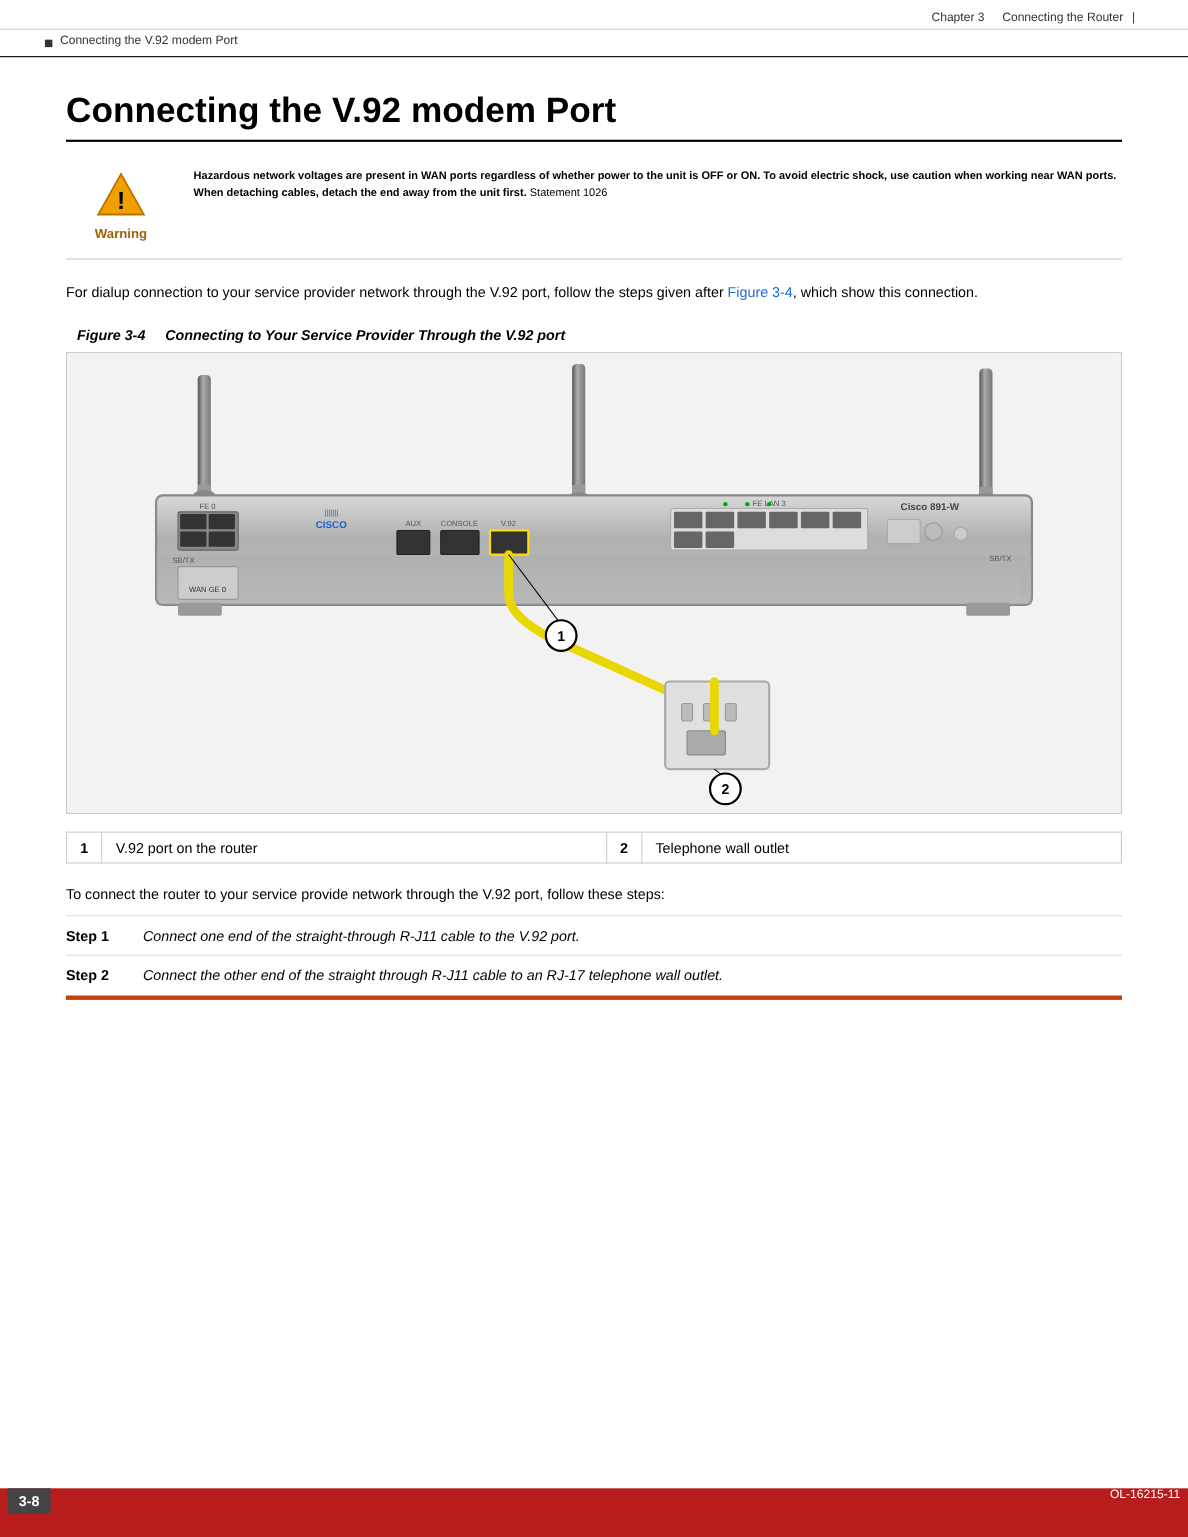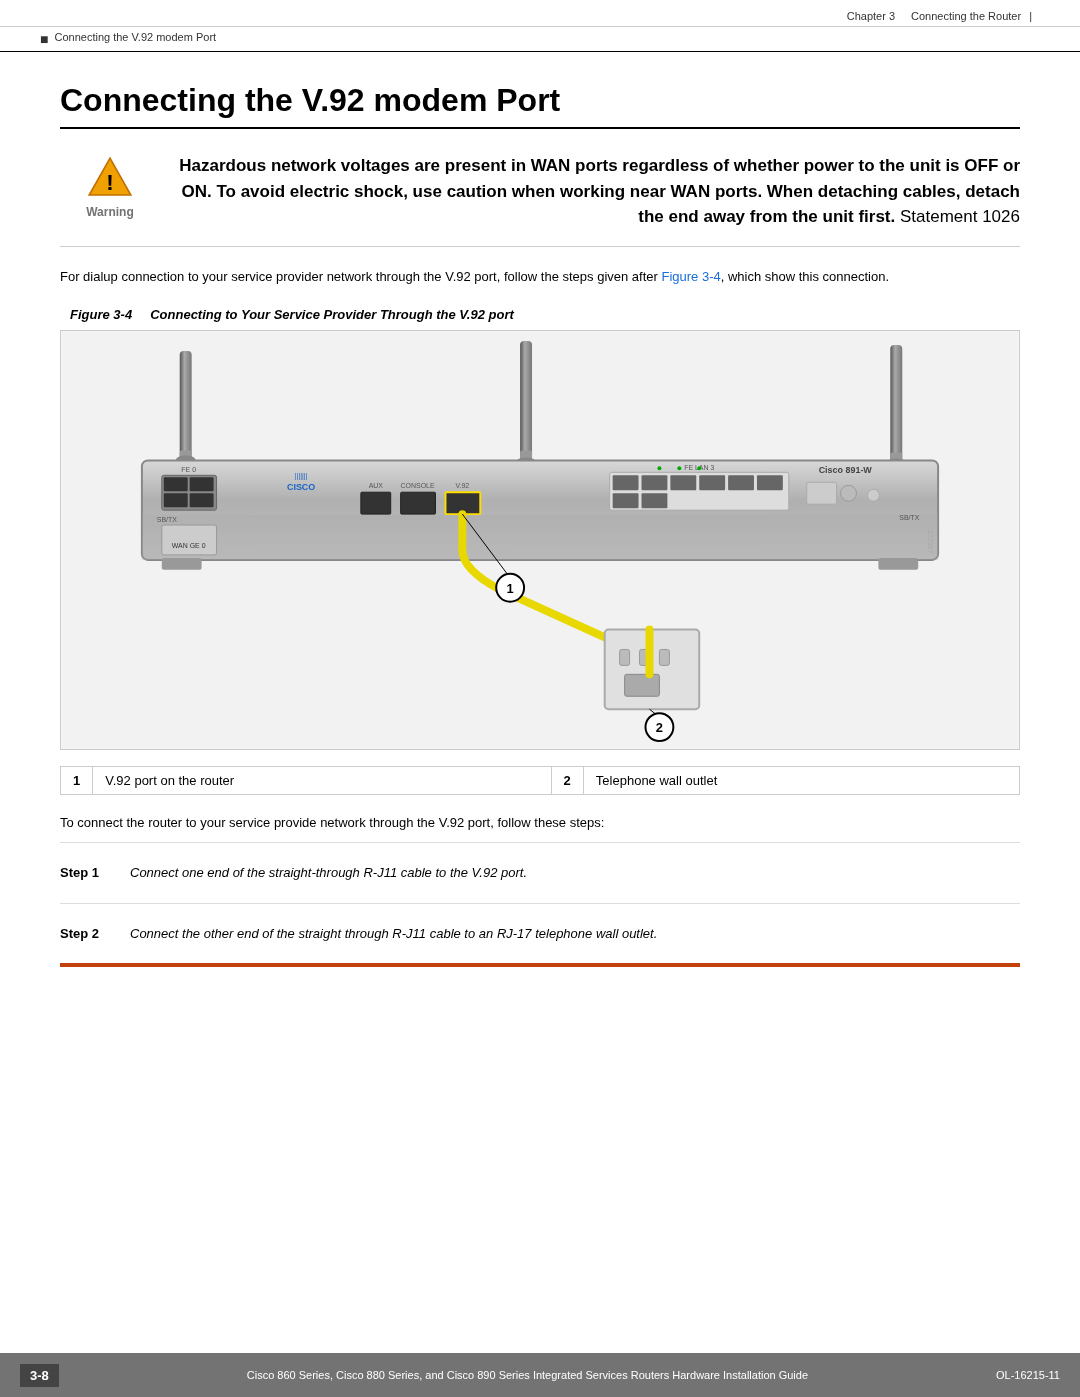--- a/index.html
+++ b/index.html
@@ -76,27 +76,26 @@
       margin-right: 16px;
     }
     .warning-triangle {
       width: 48px;
       height: 48px;
       margin-bottom: 4px;
     }
     .warning-label {
       font-size: 12px;
       font-weight: bold;
-      color: #737373;
+      color: #a16207;
     }
     .warning-text {
-      font-size: 17px;
+      font-size: 10px;
       line-height: 1.5;
       flex: 1;
-      text-align: right;
     }
     .warning-text strong {
       font-weight: bold;
     }
 
     
     .body-text {
       font-size: 13px;
       line-height: 1.6;
       margin-bottom: 20px;
@@ -157,21 +156,21 @@
     }
 
     
     .steps-intro {
       font-size: 13px;
       margin-bottom: 12px;
     }
     .step-row {
       display: flex;
       align-items: flex-start;
-      padding: 20px 0;
+      padding: 8px 0;
       border-top: 1px solid #ddd;
       font-size: 13px;
       line-height: 1.5;
     }
     .step-row:last-child {
       border-bottom: 4px solid #c2410c;
     }
     .step-label {
       font-weight: bold;
       min-width: 70px;
@@ -181,25 +180,25 @@
       font-style: italic;
     }
 
     
     .page-footer {
       position: absolute;
       bottom: 0;
       left: 0;
       right: 0;
       height: 44px;
-      background: #737373;
-      display: flex;
-      align-items: center;
+      background: #b91c1c;
+      display: flex;
+      align-items: flex-start;
       justify-content: space-between;
-      padding: 0 20px;
+      padding: 0 7px;
     }
     .footer-page-num {
       color: #fff;
       font-size: 13px;
       font-weight: bold;
       background: #444;
       padding: 4px 10px;
     }
     .footer-doc-title {
       color: #fff;
@@ -388,15 +387,14 @@
   </div>
   <div class="step-row">
     <span class="step-label">Step 2</span>
     <span class="step-text">Connect the other end of the straight through R-J11 cable to an RJ-17 telephone wall outlet.</span>
   </div>
 
 </div>
 
 <div class="page-footer">
   <span class="footer-page-num">3-8</span>
-  <span class="footer-doc-title">Cisco 860 Series, Cisco 880 Series, and Cisco 890 Series Integrated Services Routers Hardware Installation Guide</span>
   <span class="footer-doc-num">OL-16215-11</span>
 </div>
 
 </body></html>

